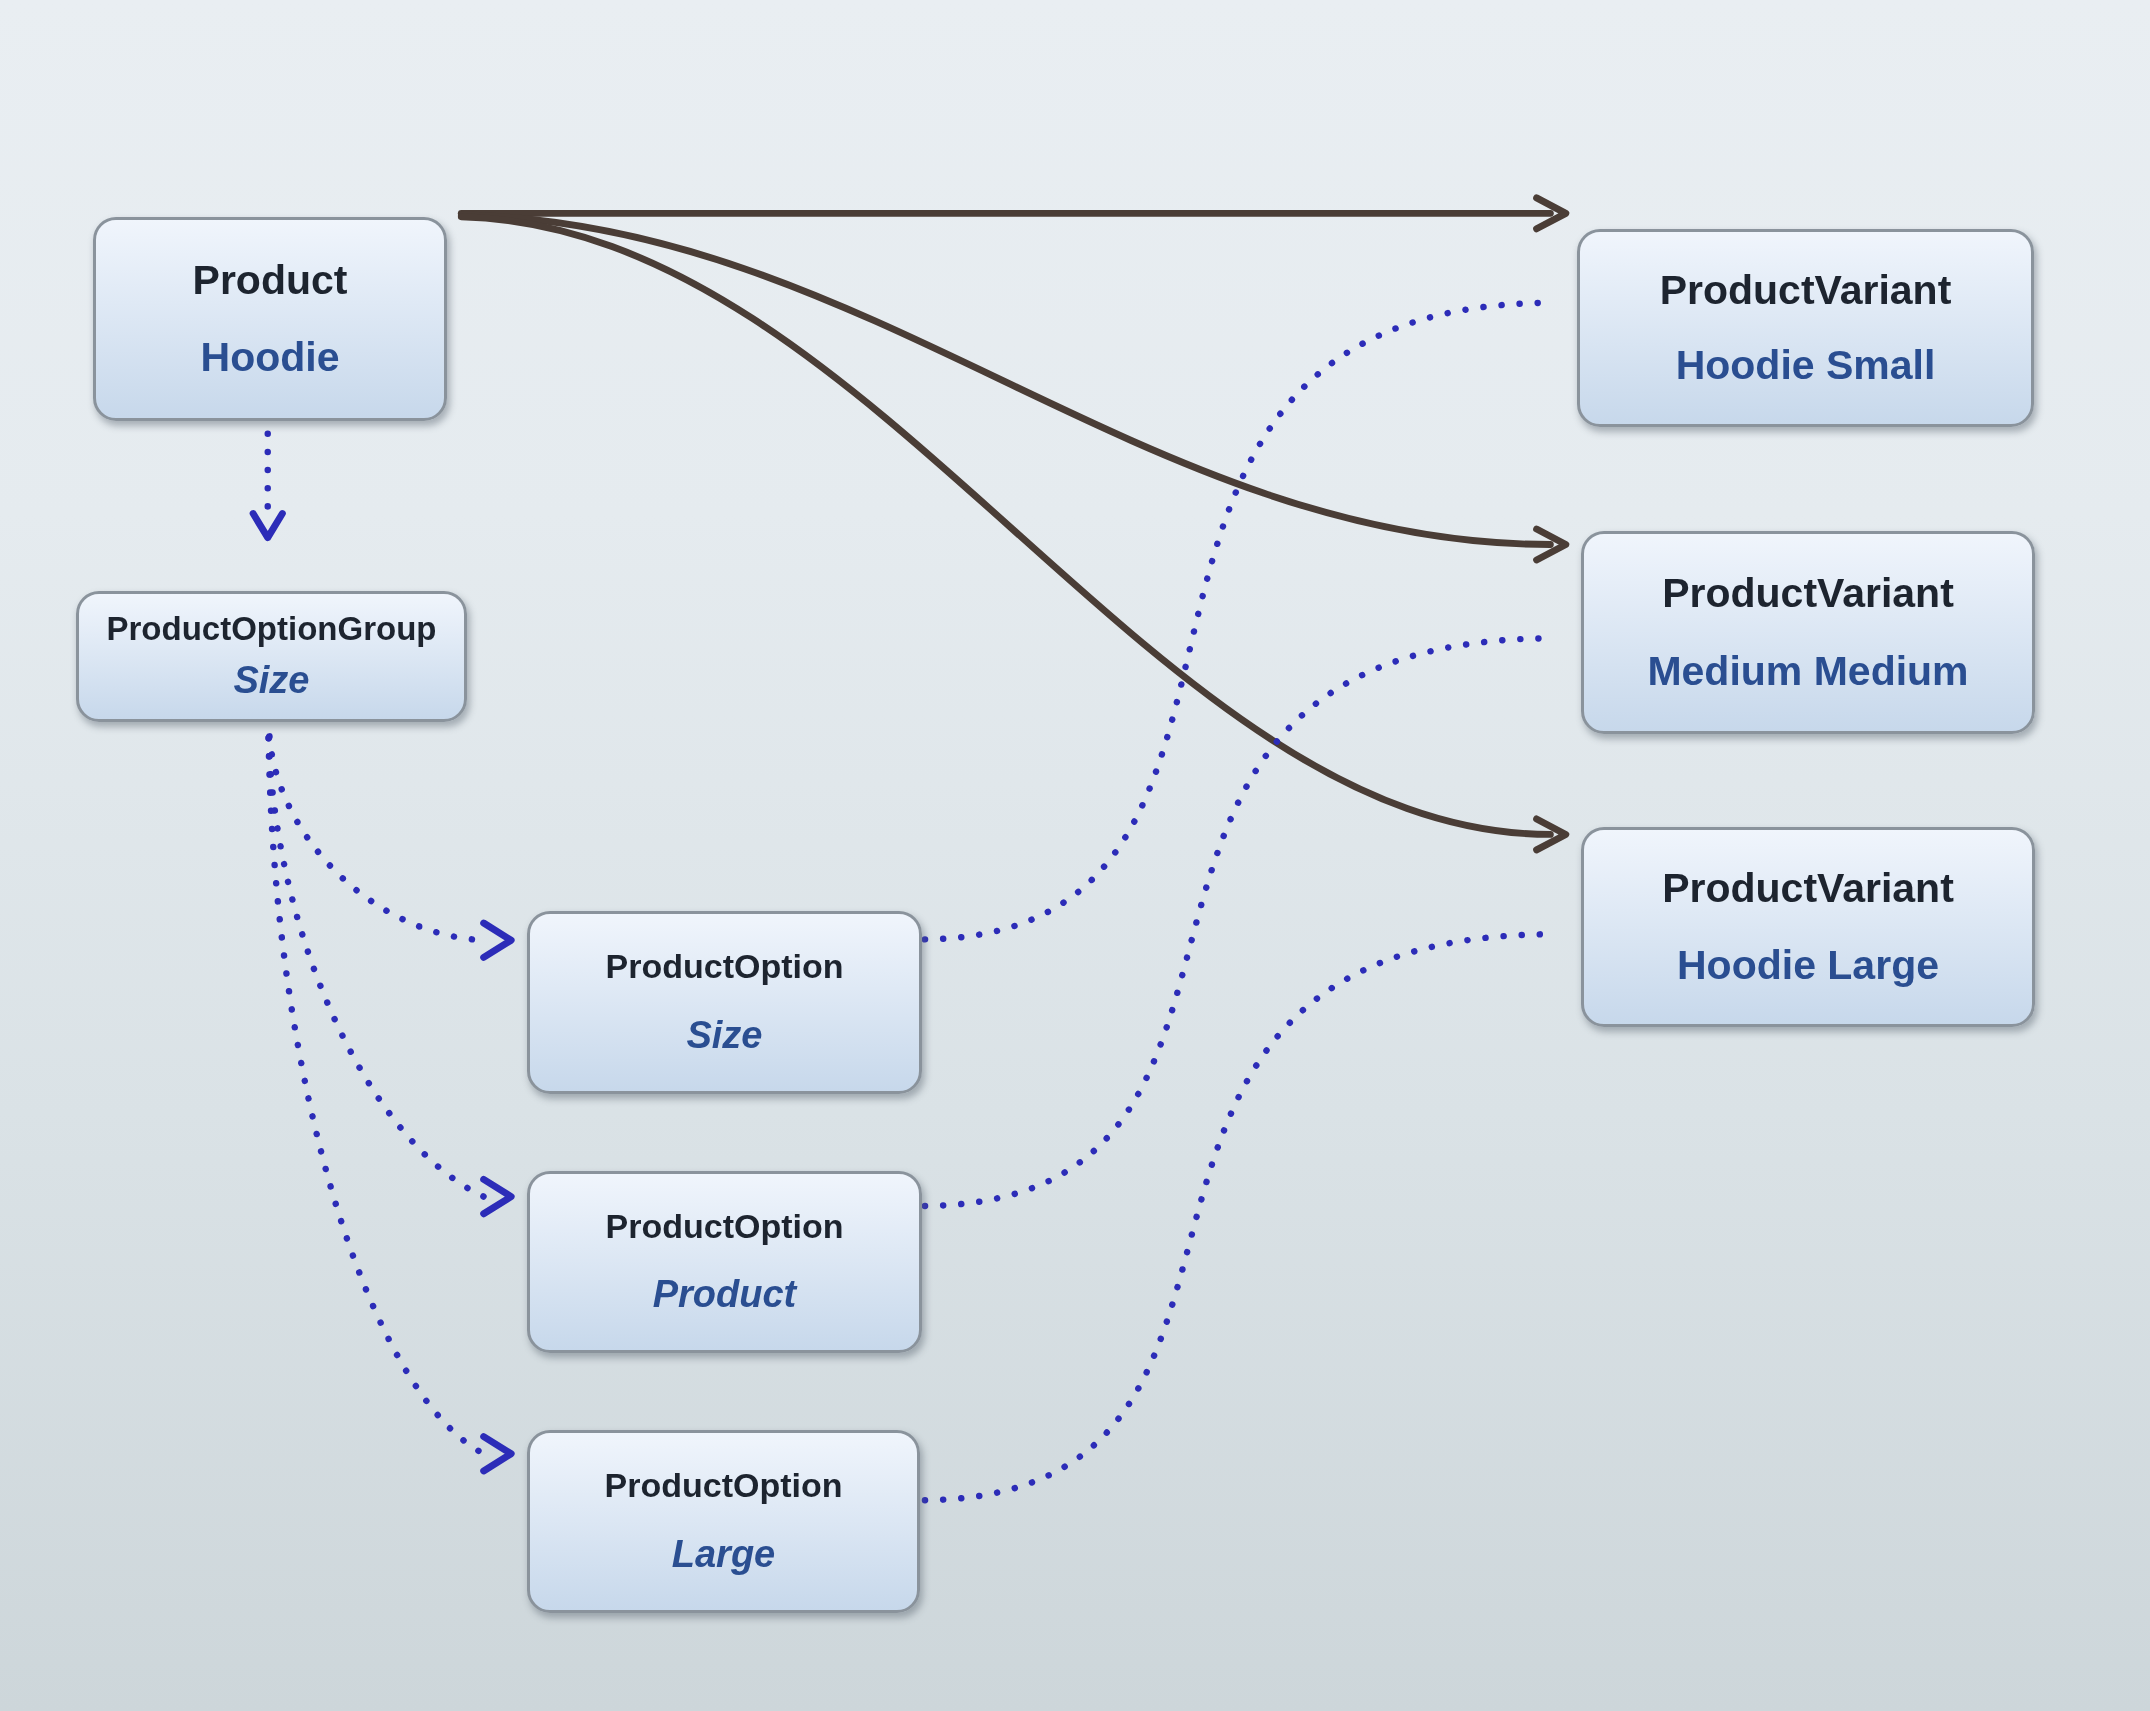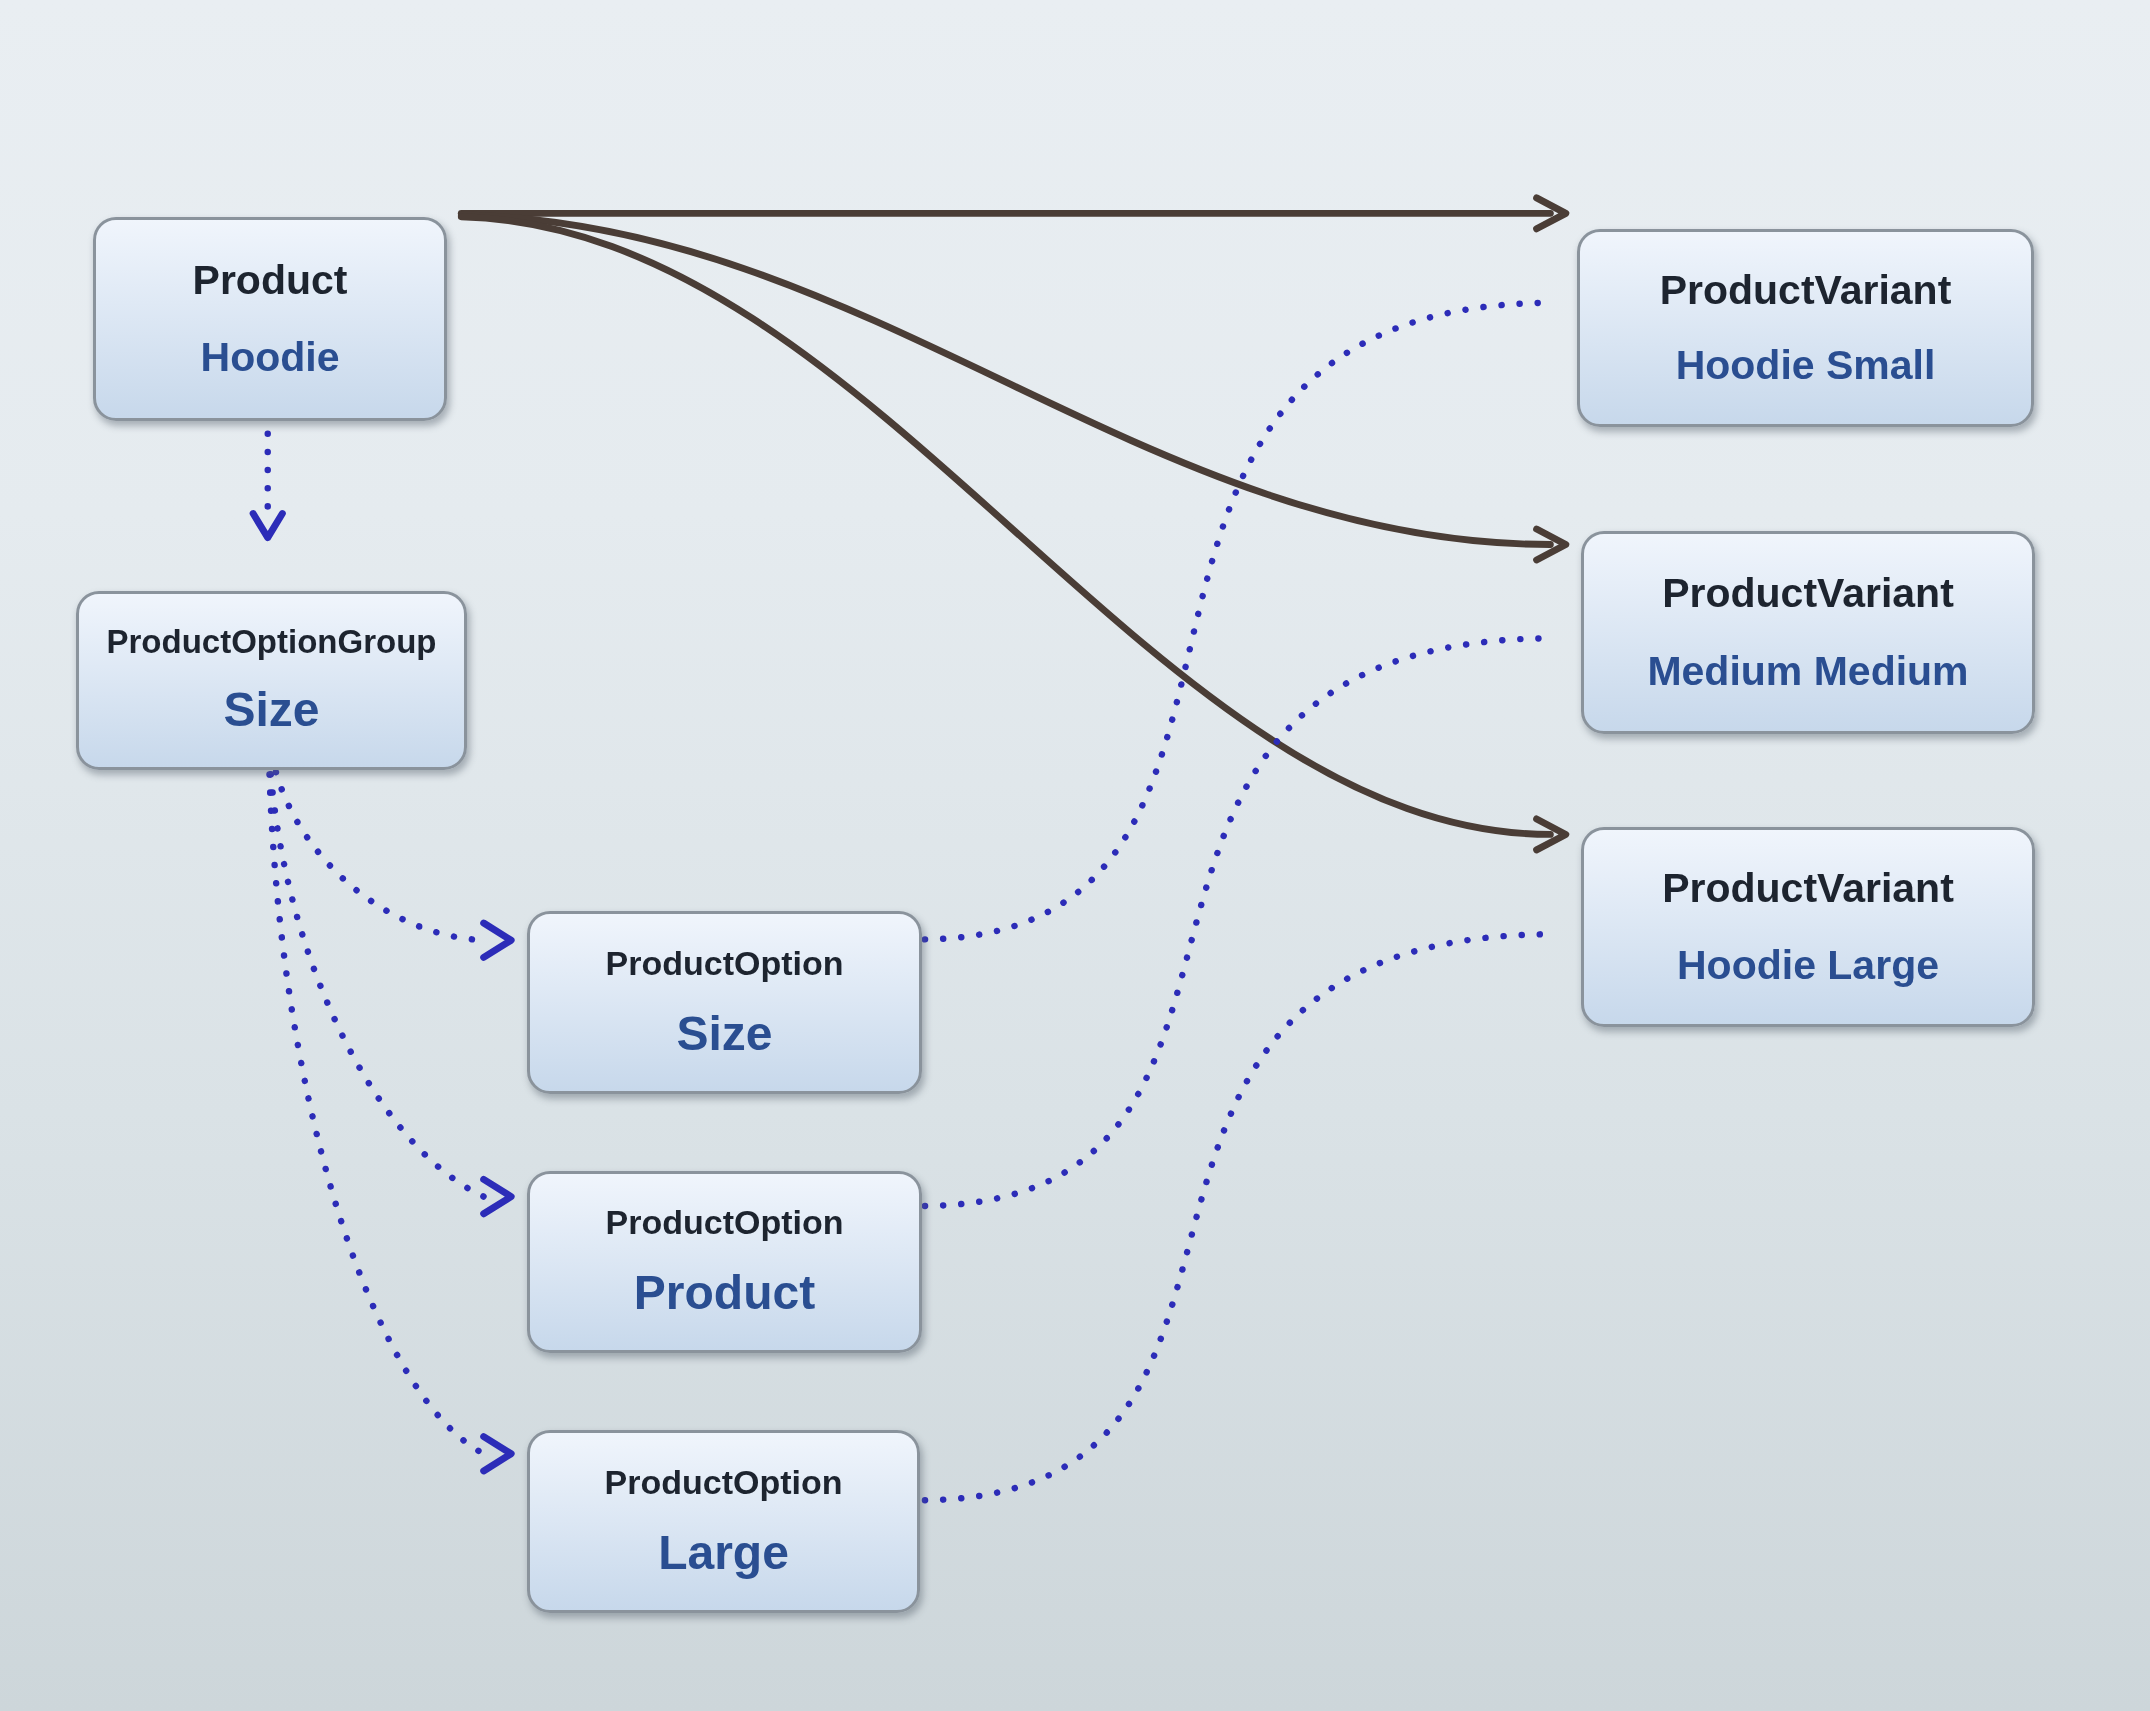--- a/index.html
+++ b/index.html
@@ -42,33 +42,33 @@
     color: #1d242f;
     line-height: 1.1;
   }
   .node-value {
     font-weight: bold;
     color: #2a4e91;
     line-height: 1.1;
   }
   
   .n-product      { left: 93px;  top: 177px;  width: 354px; height: 204px; }
-  .n-group        { left: 76px;   top: 551px;  width: 391px; height: 179px; }
+  .n-group        { left: 76px;   top: 551px;  width: 391px; height: 131px; }
   .n-opt-small    { left: 527px;  top: 871px; width: 395px; height: 183px; }
   .n-opt-medium   { left: 527px;  top: 1131px; width: 395px; height: 182px; }
   .n-opt-large    { left: 527px;  top: 1390px; width: 393px; height: 183px; }
   .n-var-small    { left: 1577px; top: 189px;  width: 457px; height: 198px; }
   .n-var-medium   { left: 1581px; top: 491px;  width: 454px; height: 203px; }
   .n-var-large    { left: 1581px; top: 787px;  width: 454px; height: 200px; }
 
   .t-lg { font-size: 41px; }   
   .t-md { font-size: 34px; }   
   .t-sm { font-size: 33px; }   
   .v-lg { font-size: 41px; }   
-  .v-md { font-size: 48px; }   
+  .v-md { font-size: 38px; font-style: italic; }   
 
   .solid-edge {
     stroke: #4a3d36;
     stroke-width: 8;
     fill: none;
     stroke-linecap: round;
   }
   .solid-head {
     stroke: #4a3d36;
     stroke-width: 8;

